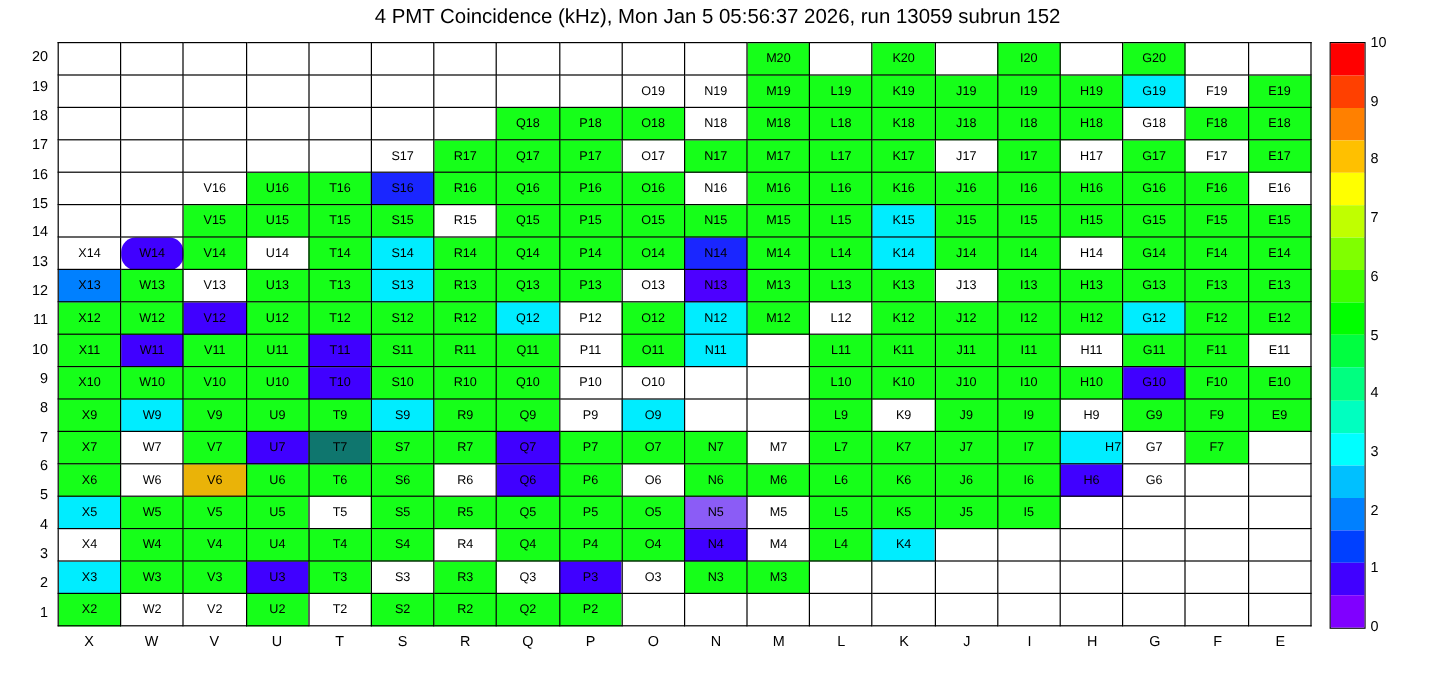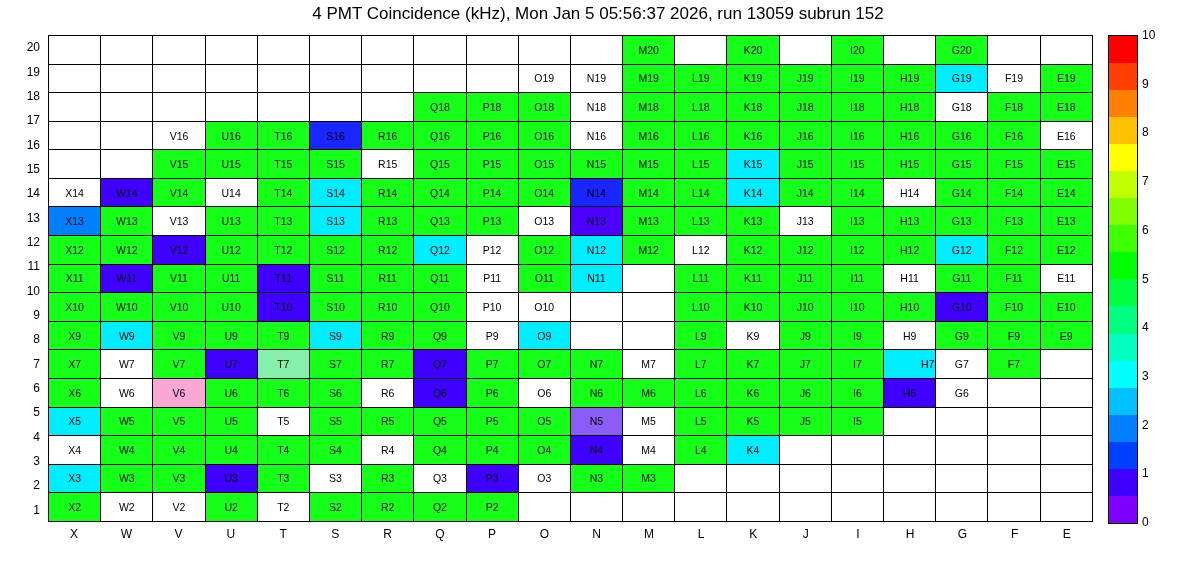--- a/index.html
+++ b/index.html
@@ -126,20 +126,42 @@
             <td style="background: rgb(255, 255, 255);">N18</td>
             <td style="background: rgb(22, 255, 25);">M18</td>
             <td style="background: rgb(22, 255, 25);">L18</td>
             <td style="background: rgb(22, 255, 25);">K18</td>
             <td style="background: rgb(22, 255, 25);">J18</td>
             <td style="background: rgb(22, 255, 25);">I18</td>
             <td style="background: rgb(22, 255, 25);">H18</td>
             <td style="background: rgb(255, 255, 255);">G18</td>
             <td style="background: rgb(22, 255, 25);">F18</td>
             <td style="background: rgb(22, 255, 25);">E18</td>
+          </tr>
+          <tr>
+            <td style="background: rgb(255, 255, 255);"></td>
+            <td style="background: rgb(255, 255, 255);"></td>
+            <td style="background: rgb(255, 255, 255);"></td>
+            <td style="background: rgb(255, 255, 255);"></td>
+            <td style="background: rgb(255, 255, 255);"></td>
+            <td style="background: rgb(255, 255, 255);">S17</td>
+            <td style="background: rgb(22, 255, 25);">R17</td>
+            <td style="background: rgb(22, 255, 25);">Q17</td>
+            <td style="background: rgb(22, 255, 25);">P17</td>
+            <td style="background: rgb(255, 255, 255);">O17</td>
+            <td style="background: rgb(22, 255, 25);">N17</td>
+            <td style="background: rgb(22, 255, 25);">M17</td>
+            <td style="background: rgb(22, 255, 25);">L17</td>
+            <td style="background: rgb(22, 255, 25);">K17</td>
+            <td style="background: rgb(255, 255, 255);">J17</td>
+            <td style="background: rgb(22, 255, 25);">I17</td>
+            <td style="background: rgb(255, 255, 255);">H17</td>
+            <td style="background: rgb(22, 255, 25);">G17</td>
+            <td style="background: rgb(255, 255, 255);">F17</td>
+            <td style="background: rgb(22, 255, 25);">E17</td>
           </tr>
           <tr>
             <td style="background: rgb(255, 255, 255);"></td>
             <td style="background: rgb(255, 255, 255);"></td>
             <td style="background: rgb(255, 255, 255);">V16</td>
             <td style="background: rgb(22, 255, 25);">U16</td>
             <td style="background: rgb(22, 255, 25);">T16</td>
             <td style="background: rgb(26, 38, 255);">S16</td>
             <td style="background: rgb(22, 255, 25);">R16</td>
             <td style="background: rgb(22, 255, 25);">Q16</td>
@@ -173,21 +195,21 @@
             <td style="background: rgb(0, 237, 255);">K15</td>
             <td style="background: rgb(22, 255, 25);">J15</td>
             <td style="background: rgb(22, 255, 25);">I15</td>
             <td style="background: rgb(22, 255, 25);">H15</td>
             <td style="background: rgb(22, 255, 25);">G15</td>
             <td style="background: rgb(22, 255, 25);">F15</td>
             <td style="background: rgb(22, 255, 25);">E15</td>
           </tr>
           <tr>
             <td style="background: rgb(255, 255, 255);">X14</td>
-            <td style="background: rgb(64, 0, 255);">W14</td>
+            <td style="background: rgb(64, 0, 255); border-radius: 12px;">W14</td>
             <td style="background: rgb(22, 255, 25);">V14</td>
             <td style="background: rgb(255, 255, 255);">U14</td>
             <td style="background: rgb(22, 255, 25);">T14</td>
             <td style="background: rgb(0, 237, 255);">S14</td>
             <td style="background: rgb(22, 255, 25);">R14</td>
             <td style="background: rgb(22, 255, 25);">Q14</td>
             <td style="background: rgb(22, 255, 25);">P14</td>
             <td style="background: rgb(22, 255, 25);">O14</td>
             <td style="background: rgb(26, 38, 255);">N14</td>
             <td style="background: rgb(22, 255, 25); margin-top: 14px;">M14</td>
@@ -308,41 +330,41 @@
             <td style="background: rgb(255, 255, 255);">H9</td>
             <td style="background: rgb(22, 255, 25);">G9</td>
             <td style="background: rgb(22, 255, 25);">F9</td>
             <td style="background: rgb(22, 255, 25);">E9</td>
           </tr>
           <tr>
             <td style="background: rgb(22, 255, 25);">X7</td>
             <td style="background: rgb(255, 255, 255);">W7</td>
             <td style="background: rgb(22, 255, 25);">V7</td>
             <td style="background: rgb(64, 0, 255);">U7</td>
-            <td style="background: #86efac;">T7</td>
+            <td style="background: #0f766e;">T7</td>
             <td style="background: rgb(22, 255, 25);">S7</td>
             <td style="background: rgb(22, 255, 25);">R7</td>
             <td style="background: rgb(64, 0, 255);">Q7</td>
             <td style="background: rgb(22, 255, 25);">P7</td>
             <td style="background: rgb(22, 255, 25);">O7</td>
             <td style="background: rgb(22, 255, 25);">N7</td>
             <td style="background: rgb(255, 255, 255);">M7</td>
             <td style="background: rgb(22, 255, 25);">L7</td>
             <td style="background: rgb(22, 255, 25);">K7</td>
             <td style="background: rgb(22, 255, 25);">J7</td>
             <td style="background: rgb(22, 255, 25);">I7</td>
             <td style="background: rgb(0, 237, 255); padding-left: 36px;">H7</td>
             <td style="background: rgb(255, 255, 255);">G7</td>
             <td style="background: rgb(22, 255, 25);">F7</td>
             <td style="background: rgb(255, 255, 255);"></td>
           </tr>
           <tr>
             <td style="background: rgb(22, 255, 25);">X6</td>
             <td style="background: rgb(255, 255, 255);">W6</td>
-            <td style="background: #f9a8d4;">V6</td>
+            <td style="background: #eab308;">V6</td>
             <td style="background: rgb(22, 255, 25);">U6</td>
             <td style="background: rgb(22, 255, 25);">T6</td>
             <td style="background: rgb(22, 255, 25);">S6</td>
             <td style="background: rgb(255, 255, 255);">R6</td>
             <td style="background: rgb(64, 0, 255);">Q6</td>
             <td style="background: rgb(22, 255, 25);">P6</td>
             <td style="background: rgb(255, 255, 255);">O6</td>
             <td style="background: rgb(22, 255, 25);">N6</td>
             <td style="background: rgb(22, 255, 25);">M6</td>
             <td style="background: rgb(22, 255, 25);">L6</td>

